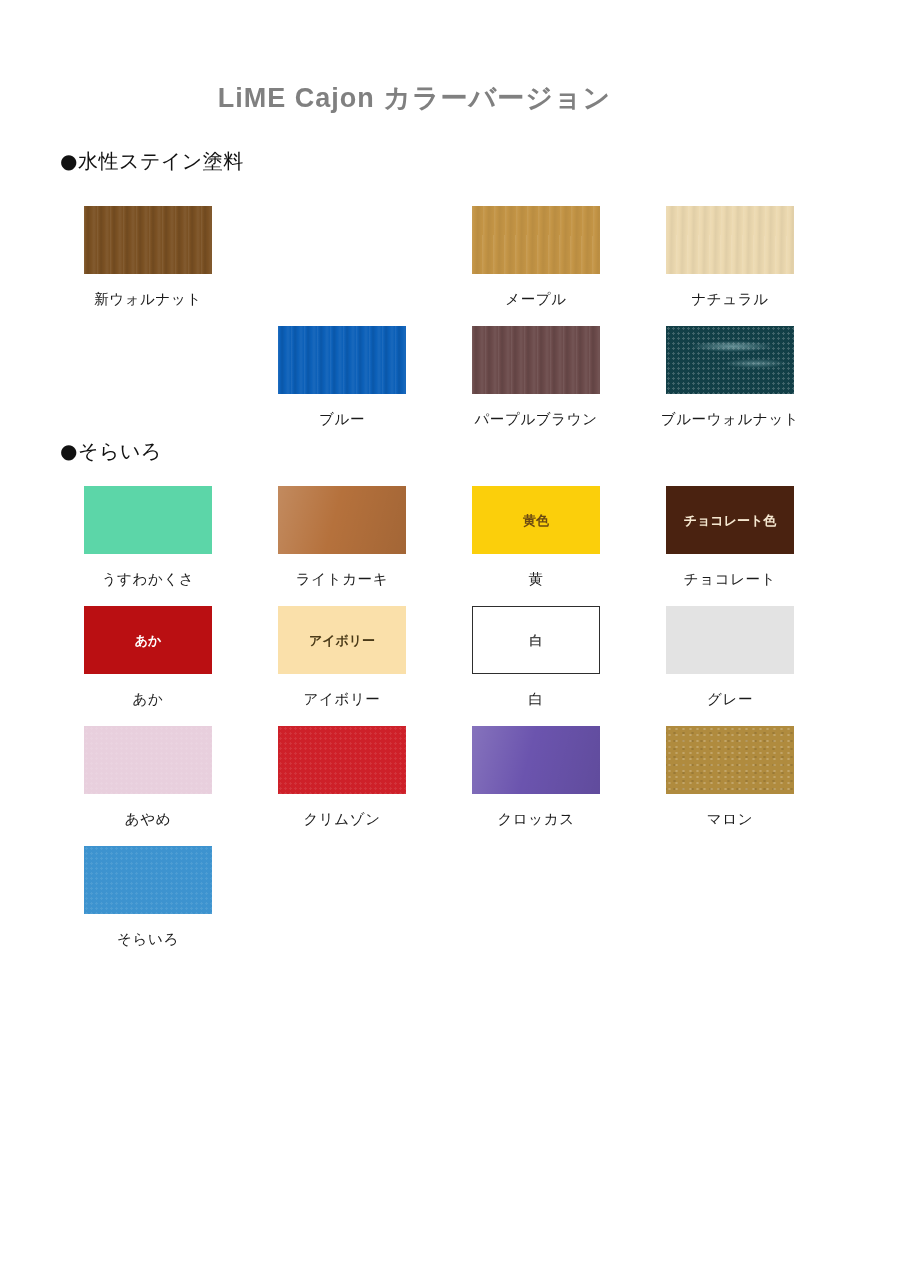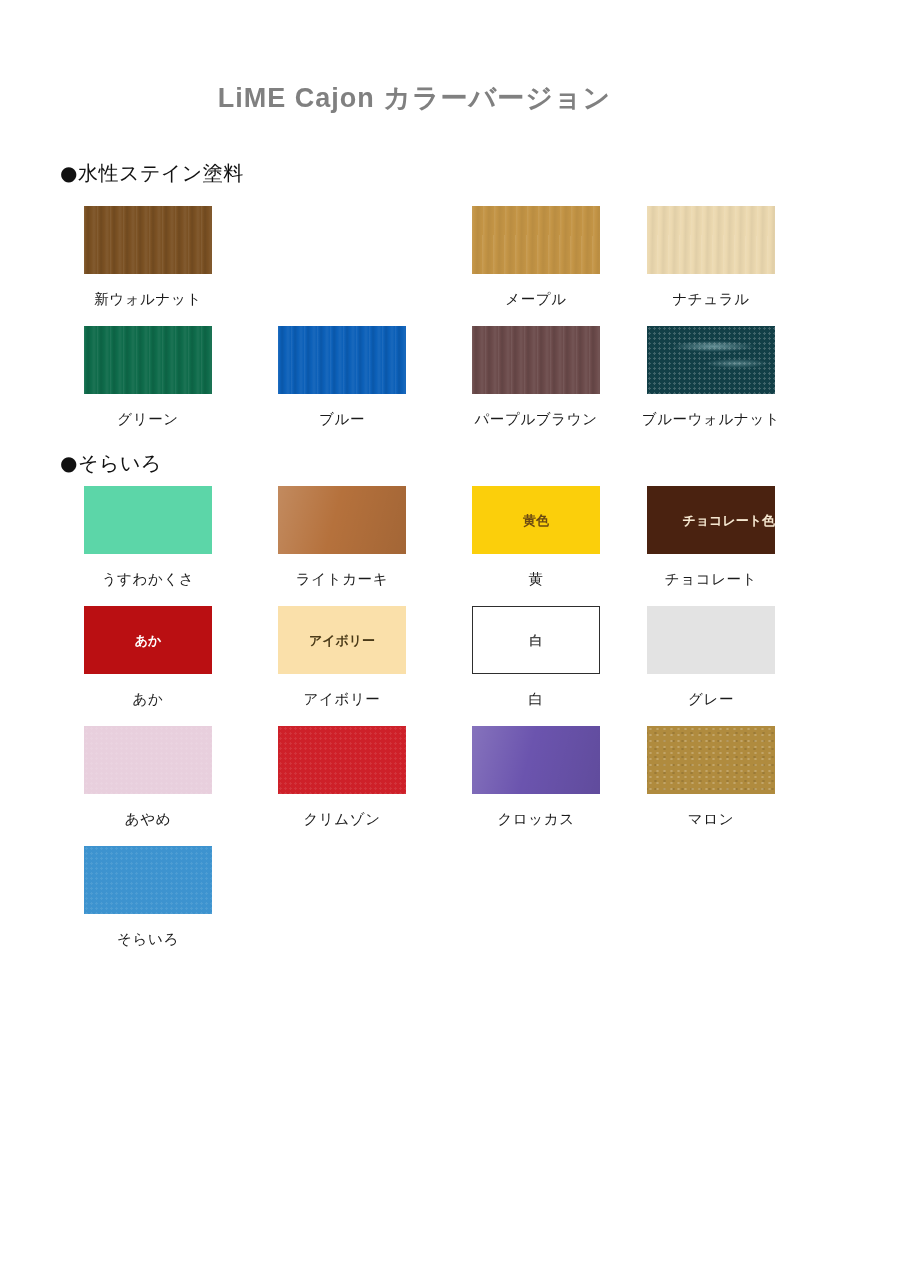--- a/index.html
+++ b/index.html
@@ -23,35 +23,34 @@
   }
 
   .section{position:absolute;left:0;width:905px;}
   .section-heading{
     position:absolute;left:60px;
     font-family:"DejaVu Sans","Liberation Sans",sans-serif;
     font-size:20px;
     color:#111111;
     letter-spacing:0.5px;
     white-space:nowrap;
-    margin-top:12px;
   }
 
   .grid{position:absolute;left:0;width:905px;padding-left:16px;}
   .row{position:relative;height:120px;}
   .cell{
     position:absolute;
     width:194px;
     top:0;
     text-align:center;
   }
   .cell.c0{left:35px;}
   .cell.c1{left:229px;}
   .cell.c2{left:423px;}
-  .cell.c3{left:598px;}
+  .cell.c3{left:617px;}
 
   .swatch{
     position:relative;
     width:128px;height:68px;
     margin:16px auto;
     overflow:hidden;
     display:flex;align-items:center;justify-content:center;
   }
   .swatch.bordered{
     box-sizing:border-box;
@@ -144,26 +143,20 @@
             <div class="label">メープル</div>
           </div>
           <div class="cell c3">
             <div class="swatch" style="background: rgb(236, 217, 176);">
               <div class="tex grain-soft"></div>
             </div>
             <div class="label">ナチュラル</div>
           </div>
         </div>
         <div class="row">
-          <div class="cell c0">
-            <div class="swatch" style="background: rgb(14, 107, 74);">
-              <div class="tex grain"></div>
-            </div>
-            <div class="label">グリーン</div>
-          </div>
           <div class="cell c2">
             <div class="swatch" style="background: rgb(107, 74, 74);">
               <div class="tex grain"></div>
             </div>
             <div class="label">パープルブラウン</div>
           </div>
           <div class="cell c1">
             <div class="swatch" style="background: rgb(11, 95, 184);">
               <div class="tex grain"></div>
             </div>
@@ -193,21 +186,21 @@
             </div>
             <div class="label">ライトカーキ</div>
           </div>
           <div class="cell c2">
             <div class="swatch" style="background: rgb(251, 207, 11);">
               <span class="swatch-text" style="color: rgb(107, 74, 18);">黄色</span>
             </div>
             <div class="label">黄</div>
           </div>
           <div class="cell c3">
-            <div class="swatch" style="background: rgb(74, 34, 16); justify-content: flex-end;">
+            <div class="swatch" style="background: rgb(74, 34, 16);">
               <span class="swatch-text" style="color: rgb(245, 231, 208);">チョコレート色</span>
             </div>
             <div class="label">チョコレート</div>
           </div>
         </div>
         <div class="row">
           <div class="cell c0">
             <div class="swatch" style="background: rgb(186, 15, 18);">
               <span class="swatch-text" style="color: rgb(255, 255, 255);">あか</span>
             </div>

